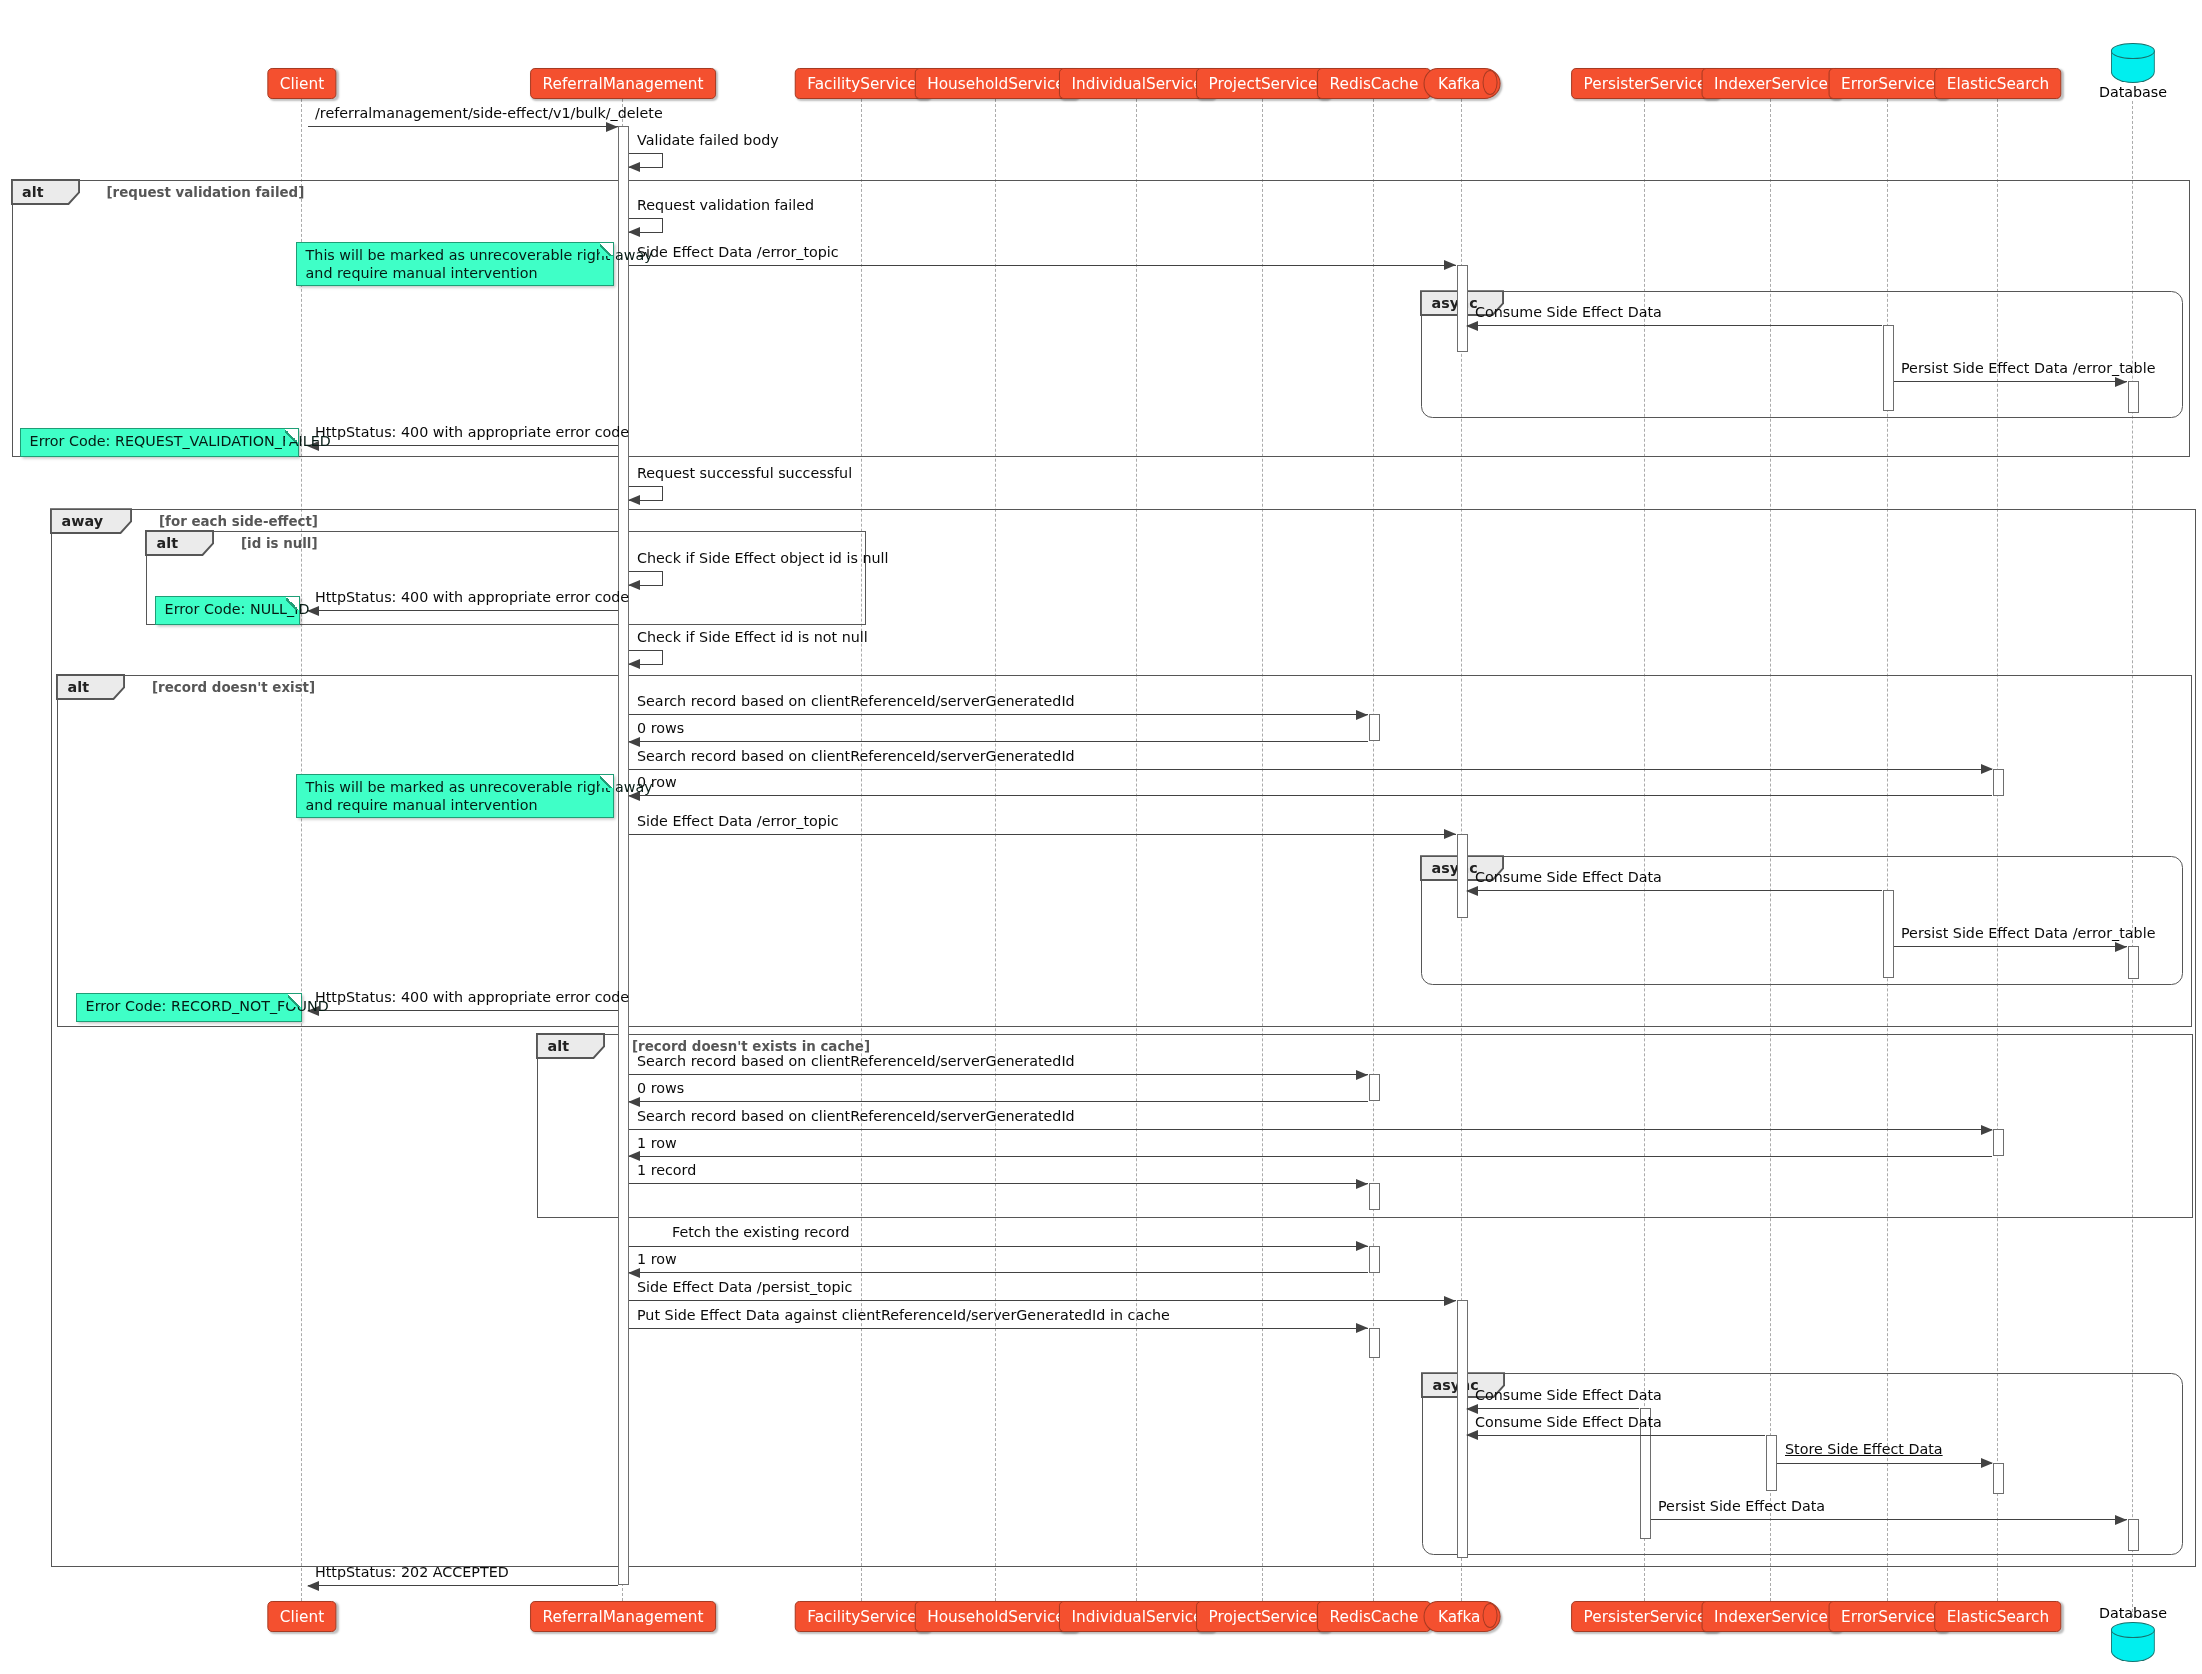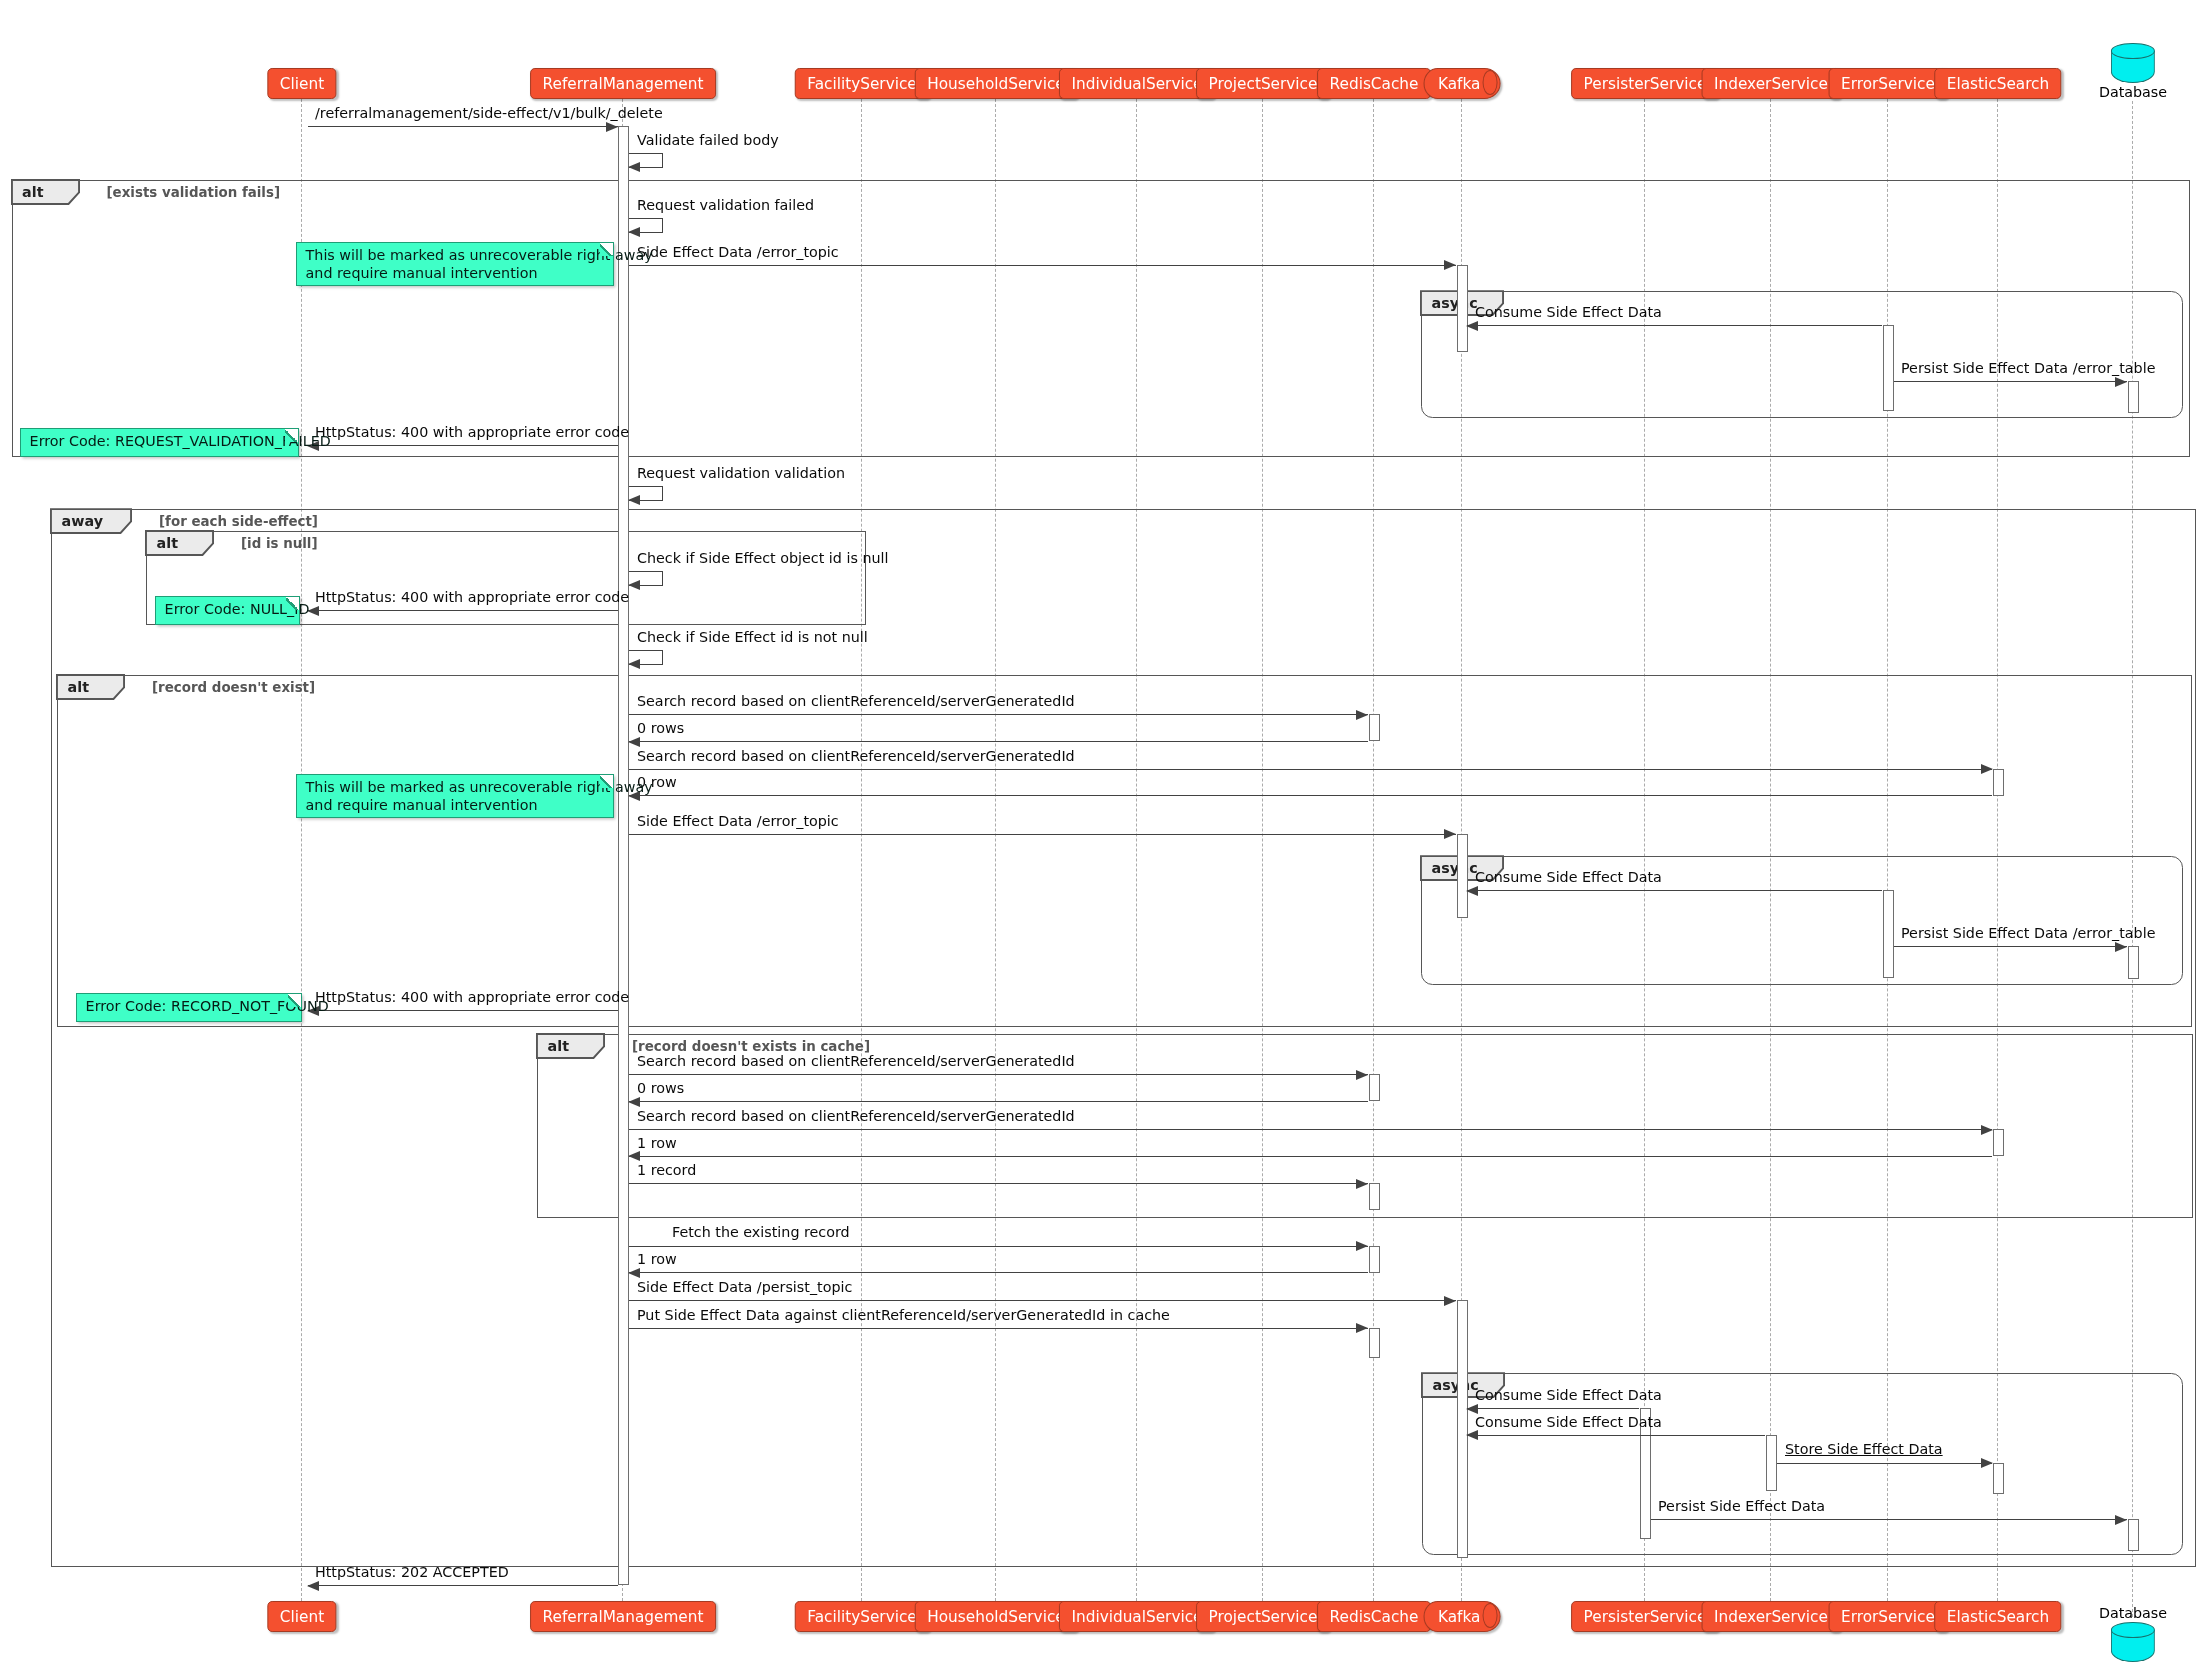--- a/index.html
+++ b/index.html
@@ -45,21 +45,21 @@
     <div class="lifeline" style="left: 1461px; top: 99px; height: 1502px;"></div>
     <div class="lifeline" style="left: 1644px; top: 99px; height: 1502px;"></div>
     <div class="lifeline" style="left: 1770px; top: 99px; height: 1502px;"></div>
     <div class="lifeline" style="left: 1887px; top: 99px; height: 1502px;"></div>
     <div class="lifeline" style="left: 1997px; top: 99px; height: 1502px;"></div>
     <div class="lifeline" style="left: 2132px; top: 101px; height: 1516px;"></div>
     <div class="frame " style="left: 11.5px; top: 180px; width: 2178px; height: 277px;">
       <div class="frame-tab" style="width: 69px; height: 25px;"><svg width="69" height="27" viewBox="0 0 72 28">
           <polygon points="1,1 71,1 71,14 60,26 1,26" fill="#ebebeb" stroke="#565656" stroke-width="2"></polygon>
         </svg><div class="frame-label" style="width: 57px;">alt</div></div>
-      <div class="frame-cond" style="left: 94px; top: 3.8px;">[exists validation fails]</div>
+      <div class="frame-cond" style="left: 94px; top: 3.8px;">[request validation failed]</div>
     </div>
     <div class="frame " style="left: 51px; top: 509px; width: 2145px; height: 1058px;">
       <div class="frame-tab" style="width: 82px; height: 25px;"><svg width="82" height="27" viewBox="0 0 86 28">
           <polygon points="1,1 85,1 85,14 74,26 1,26" fill="#ebebeb" stroke="#565656" stroke-width="2"></polygon>
         </svg><div class="frame-label" style="width: 71px;">away</div></div>
       <div class="frame-cond" style="left: 107px; top: 3.8px;">[for each side-effect]</div>
     </div>
     <div class="frame " style="left: 146px; top: 531px; width: 720px; height: 94px;">
       <div class="frame-tab" style="width: 69px; height: 25px;"><svg width="69" height="27" viewBox="0 0 72 28">
           <polygon points="1,1 71,1 71,14 60,26 1,26" fill="#ebebeb" stroke="#565656" stroke-width="2"></polygon>
@@ -197,21 +197,21 @@
     <div class="arrow l" style="left: 307px; top: 1581px;"></div>
     <div class="msg-label" style="left: 315px; top: 1564px;">HttpStatus: 202 ACCEPTED</div>
     <div class="self-box" style="left: 629px; top: 153px; width: 34px; height: 15.3px;"></div>
     <div class="arrow l" style="left: 628px; top: 162px;"></div>
     <div class="msg-label" style="left: 637px; top: 132px;">Validate failed body</div>
     <div class="self-box" style="left: 629px; top: 218px; width: 34px; height: 15.3px;"></div>
     <div class="arrow l" style="left: 628px; top: 227px;"></div>
     <div class="msg-label" style="left: 637px; top: 197px;">Request validation failed</div>
     <div class="self-box" style="left: 629px; top: 486px; width: 34px; height: 15.3px;"></div>
     <div class="arrow l" style="left: 628px; top: 495px;"></div>
-    <div class="msg-label" style="left: 637px; top: 465px;">Request validation validation</div>
+    <div class="msg-label" style="left: 637px; top: 465px;">Request successful successful</div>
     <div class="self-box" style="left: 629px; top: 571px; width: 34px; height: 15.3px;"></div>
     <div class="arrow l" style="left: 628px; top: 580px;"></div>
     <div class="msg-label" style="left: 637px; top: 550px;">Check if Side Effect object id is null</div>
     <div class="self-box" style="left: 629px; top: 650px; width: 34px; height: 15.3px;"></div>
     <div class="arrow l" style="left: 628px; top: 659px;"></div>
     <div class="msg-label" style="left: 637px; top: 629px;">Check if Side Effect id is not null</div>
     <div class="note" style="left: 296px; top: 242px; width: 318px; height: 44px; background: rgb(63, 255, 199);">
       <div class="note-line">This will be marked as unrecoverable right away</div>
       <div class="note-line">and require manual intervention</div>
       <div class="note-fold" style="background: linear-gradient(225deg, rgb(255, 255, 255) 0px, rgb(255, 255, 255) 50%, rgb(31, 158, 118) 50%, rgb(31, 158, 118) 62%, rgb(63, 255, 199) 62%, rgb(63, 255, 199) 100%);"></div>

